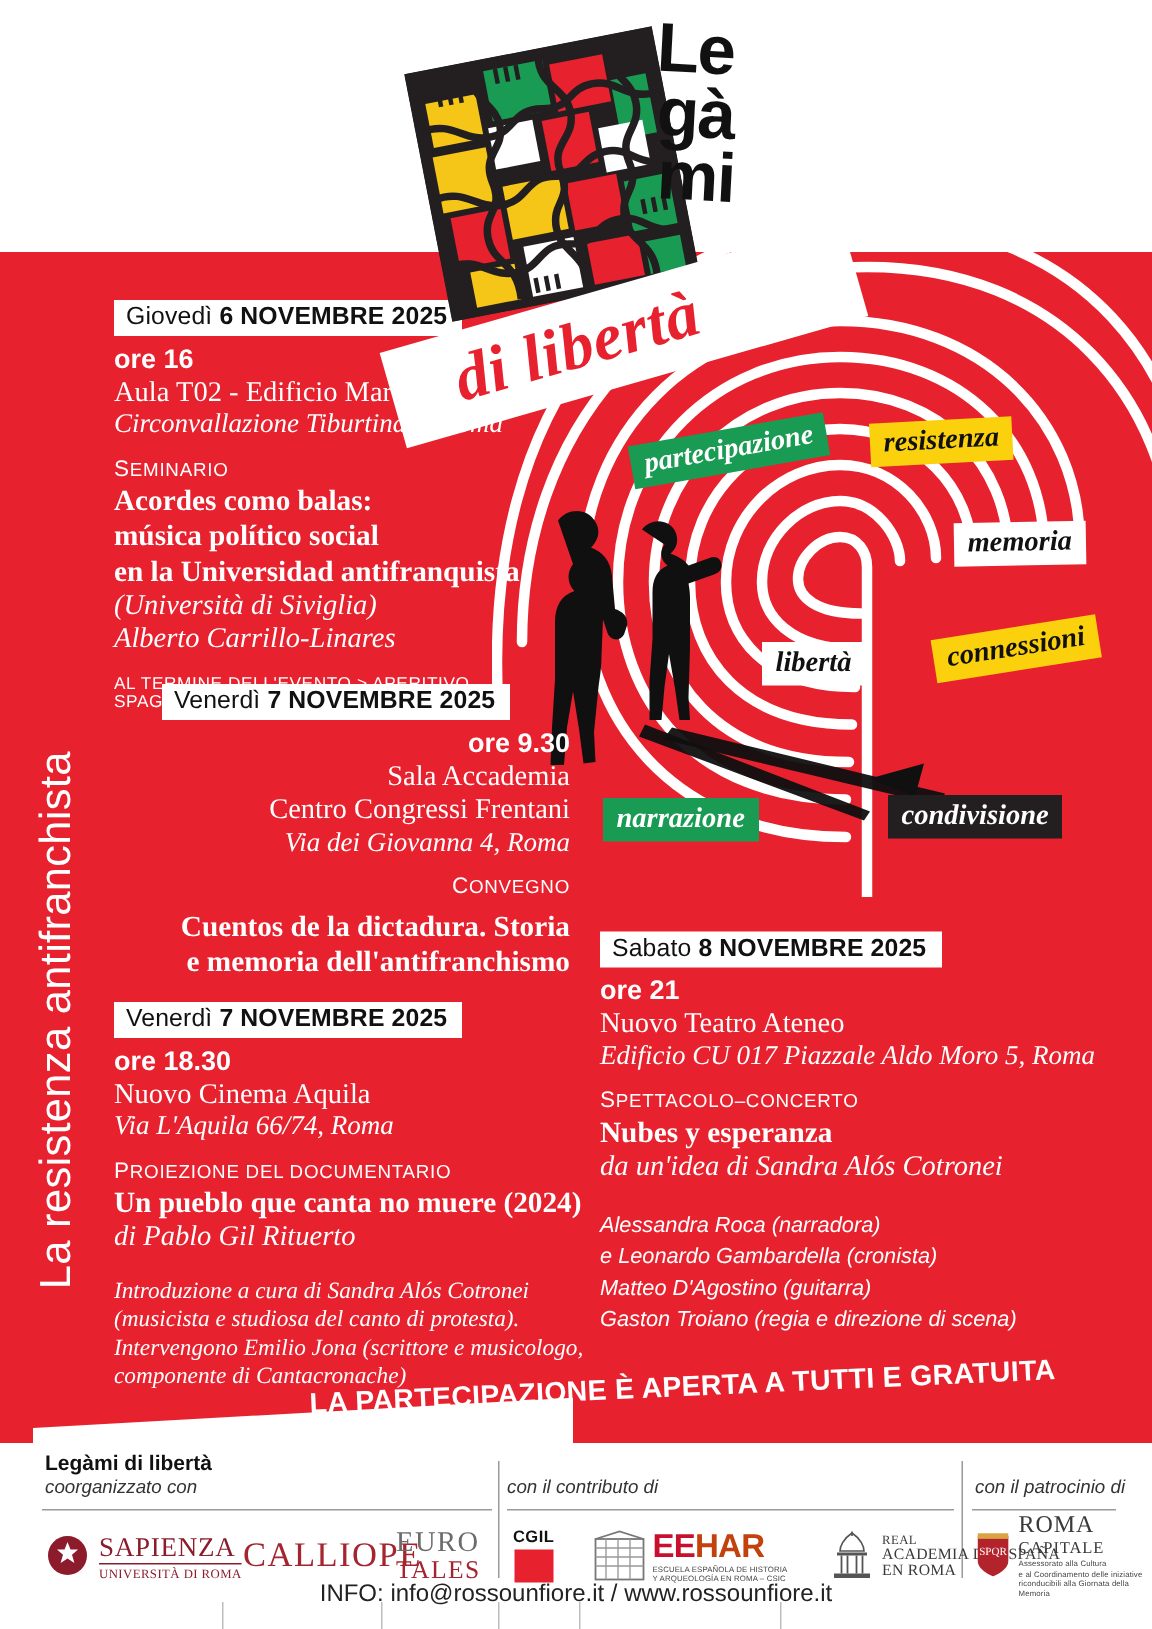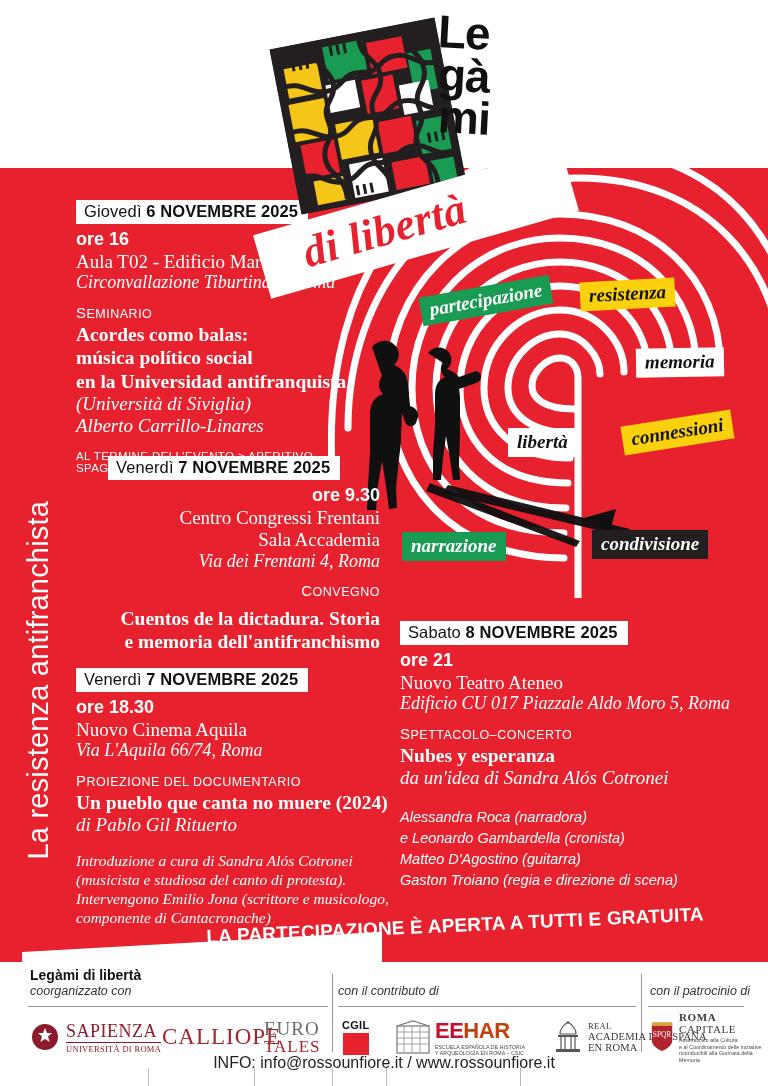--- a/index.html
+++ b/index.html
@@ -153,23 +153,23 @@
       <div class="by-i">(Università di Siviglia)</div>
       <div class="by-i">Alberto Carrillo-Linares</div>
       <div class="smallcaps-note">AL TERMINE DELL'EVENTO &gt; APERITIVO SPAGNOLO</div>
     </div>
 
     <div class="ev" id="ev2">
       <div style="text-align:left;margin-left:-4px;">
         <div class="datebar"><span class="dw">Venerdì </span><span>7 NOVEMBRE 2025</span></div>
       </div>
       <div class="ore">ore 9.30</div>
+      <div class="venue">Sala Accademia</div>
       <div class="venue">Centro Congressi Frentani</div>
-      <div class="venue">Sala Accademia</div>
-      <div class="venue-i">Via dei Frentani 4, Roma</div>
+      <div class="venue-i">Via dei Giovanna 4, Roma</div>
       <div class="kind"><span class="k1">C</span><span>ONVEGNO</span></div>
       <div class="title-b" style="margin-top:8px;">
         <div>Cuentos de la dictadura. Storia</div>
         <div>e memoria dell'antifranchismo</div>
       </div>
     </div>
 
     <div class="ev" id="ev3">
       <div class="datebar"><span class="dw">Venerdì </span><span>7 NOVEMBRE 2025</span></div>
       <div class="ore">ore 18.30</div>
@@ -361,21 +361,21 @@
         </div>
       </div>
 
       <div class="logo" style="left:650px;">
         <svg width="26" height="32" viewBox="0 0 26 32">
           <path d="M2 2 h22 v18 c0 7-11 11-11 11 S2 27 2 20z" fill="#b3232c"></path>
           <rect x="2" y="0" width="22" height="4" fill="#d9a441"></rect>
           <text x="13" y="16" font-size="8" fill="#fff" text-anchor="middle" font-family="Liberation Serif, serif">SPQR</text>
         </svg>
         <div style="margin-left:5px;">
-          <div class="logo-txt" style="font-size:11px;color:#3a3a3a;letter-spacing:.6px;font-variant:small-caps;font-weight:bold;">ROMA</div>
+          <div class="logo-txt" style="font-size:16px;color:#3a3a3a;letter-spacing:.6px;font-variant:small-caps;">ROMA</div>
           <div class="logo-txt" style="font-size:11px;color:#3a3a3a;letter-spacing:.6px;font-variant:small-caps;">CAPITALE</div>
           <div class="tiny" style="margin-top:2px;">Assessorato alla Cultura</div>
           <div class="tiny">e al Coordinamento delle iniziative</div>
           <div class="tiny">riconducibili alla Giornata della Memoria</div>
         </div>
       </div>
     </div>
   </div>
 
   <div class="info">INFO: info@rossounfiore.it / www.rossounfiore.it</div>

